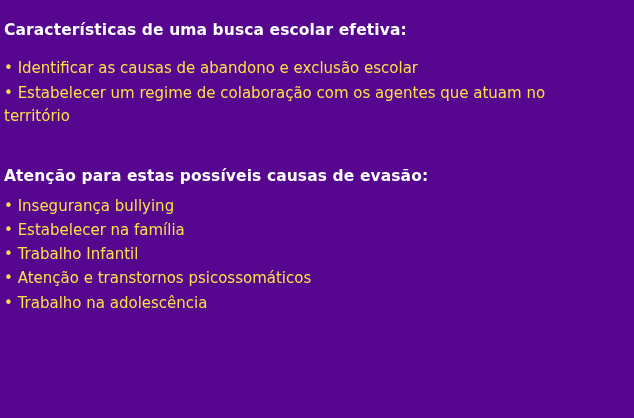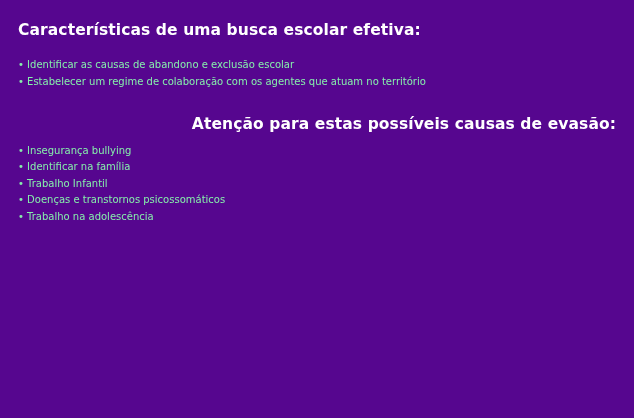--- a/index.html
+++ b/index.html
@@ -10,49 +10,48 @@
     width: 634px;
     height: 418px;
     background: #56068f;
     font-family: "DejaVu Sans", sans-serif;
     overflow: hidden;
   }
   .slide {
     width: 634px;
     height: 418px;
     box-sizing: border-box;
-    padding: 20px 18px 10px 18px;
+    padding: 20px 18px 10px 4px;
     color: #ffffff;
     position: relative;
   }
   .block {
     margin: 0;
   }
   .heading {
     font-size: 15.5px;
     font-weight: bold;
     line-height: 1.35;
     color: #ffffff;
     letter-spacing: 0.1px;
     margin: 0 0 16px 0;
   }
   .heading.second {
-    margin-top: 24px;
+    margin-top: 37px;
     margin-bottom: 8px;
-    text-align: right;
   }
   .bullet-list {
     list-style: none;
     margin: 0;
     padding: 0;
   }
   .bullet-list li {
-    font-size: 10px;
+    font-size: 15px;
     line-height: 1.55;
-    color: #86efac;
+    color: #fde047;
     margin: 0 0 2px 0;
     padding: 0;
     max-width: 560px;
   }
   .bullet-list.tight li {
     margin-bottom: 1px;
   }
   .bullet {
     display: inline;
   }
@@ -70,20 +69,20 @@
     <ul class="bullet-list">
       <li><span class="bullet">•</span> <span class="bullet-text">Identificar as causas de abandono e exclusão escolar</span></li>
       <li><span class="bullet">•</span> <span class="bullet-text">Estabelecer um regime de colaboração com os agentes que atuam no território</span></li>
     </ul>
   </div>
 
   <div class="block">
     <div class="heading second">Atenção para estas possíveis causas de evasão:</div>
     <ul class="bullet-list tight">
       <li><span class="bullet">•</span> <span class="bullet-text">Insegurança bullying</span></li>
-      <li><span class="bullet">•</span> <span class="bullet-text">Identificar na família</span></li>
+      <li><span class="bullet">•</span> <span class="bullet-text">Estabelecer na família</span></li>
       <li><span class="bullet">•</span> <span class="bullet-text">Trabalho Infantil</span></li>
-      <li><span class="bullet">•</span> <span class="bullet-text">Doenças e transtornos psicossomáticos</span></li>
+      <li><span class="bullet">•</span> <span class="bullet-text">Atenção e transtornos psicossomáticos</span></li>
       <li><span class="bullet">•</span> <span class="bullet-text">Trabalho na adolescência</span></li>
     </ul>
   </div>
 
 </div>
 
 </body></html>

